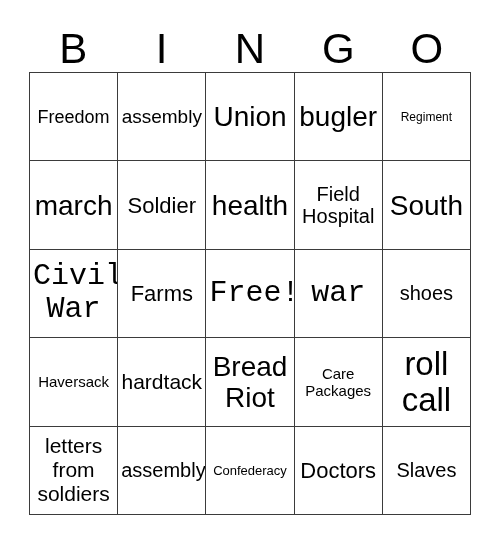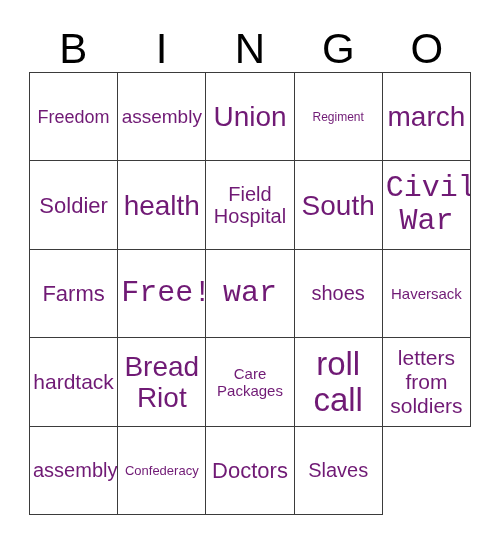--- a/index.html
+++ b/index.html
@@ -69,21 +69,21 @@
     align-items: center;
     justify-content: center;
     padding: 1px 3px;
     overflow: hidden;
     background: #ffffff;
   }
   .cell-text {
     display: block;
     width: 100%;
     text-align: center;
-    color: #701a75;
+    color: #000000;
     font-weight: 400;
     white-space: pre-line;
     word-break: normal;
   }
 
   
   .fs-13 { font-size: 13px; line-height: 15px; }
   .fs-15 { font-size: 15px; line-height: 17px; }
   .fs-16 { font-size: 12px; line-height: 18px; }
   .fs-17 { font-size: 19px; line-height: 19px; }
@@ -114,20 +114,23 @@
       <div class="cell">
         <span class="cell-text fs-18">Freedom</span>
       </div>
       <div class="cell">
         <span class="cell-text fs-17">assembly</span>
       </div>
       <div class="cell">
         <span class="cell-text fs-28">Union</span>
       </div>
       <div class="cell">
+        <span class="cell-text fs-28">bugler</span>
+      </div>
+      <div class="cell">
         <span class="cell-text fs-16">Regiment</span>
       </div>
       <div class="cell">
         <span class="cell-text fs-26">march</span>
       </div>
       <div class="cell">
         <span class="cell-text fs-22">Soldier</span>
       </div>
       <div class="cell">
         <span class="cell-text fs-26">health</span>

